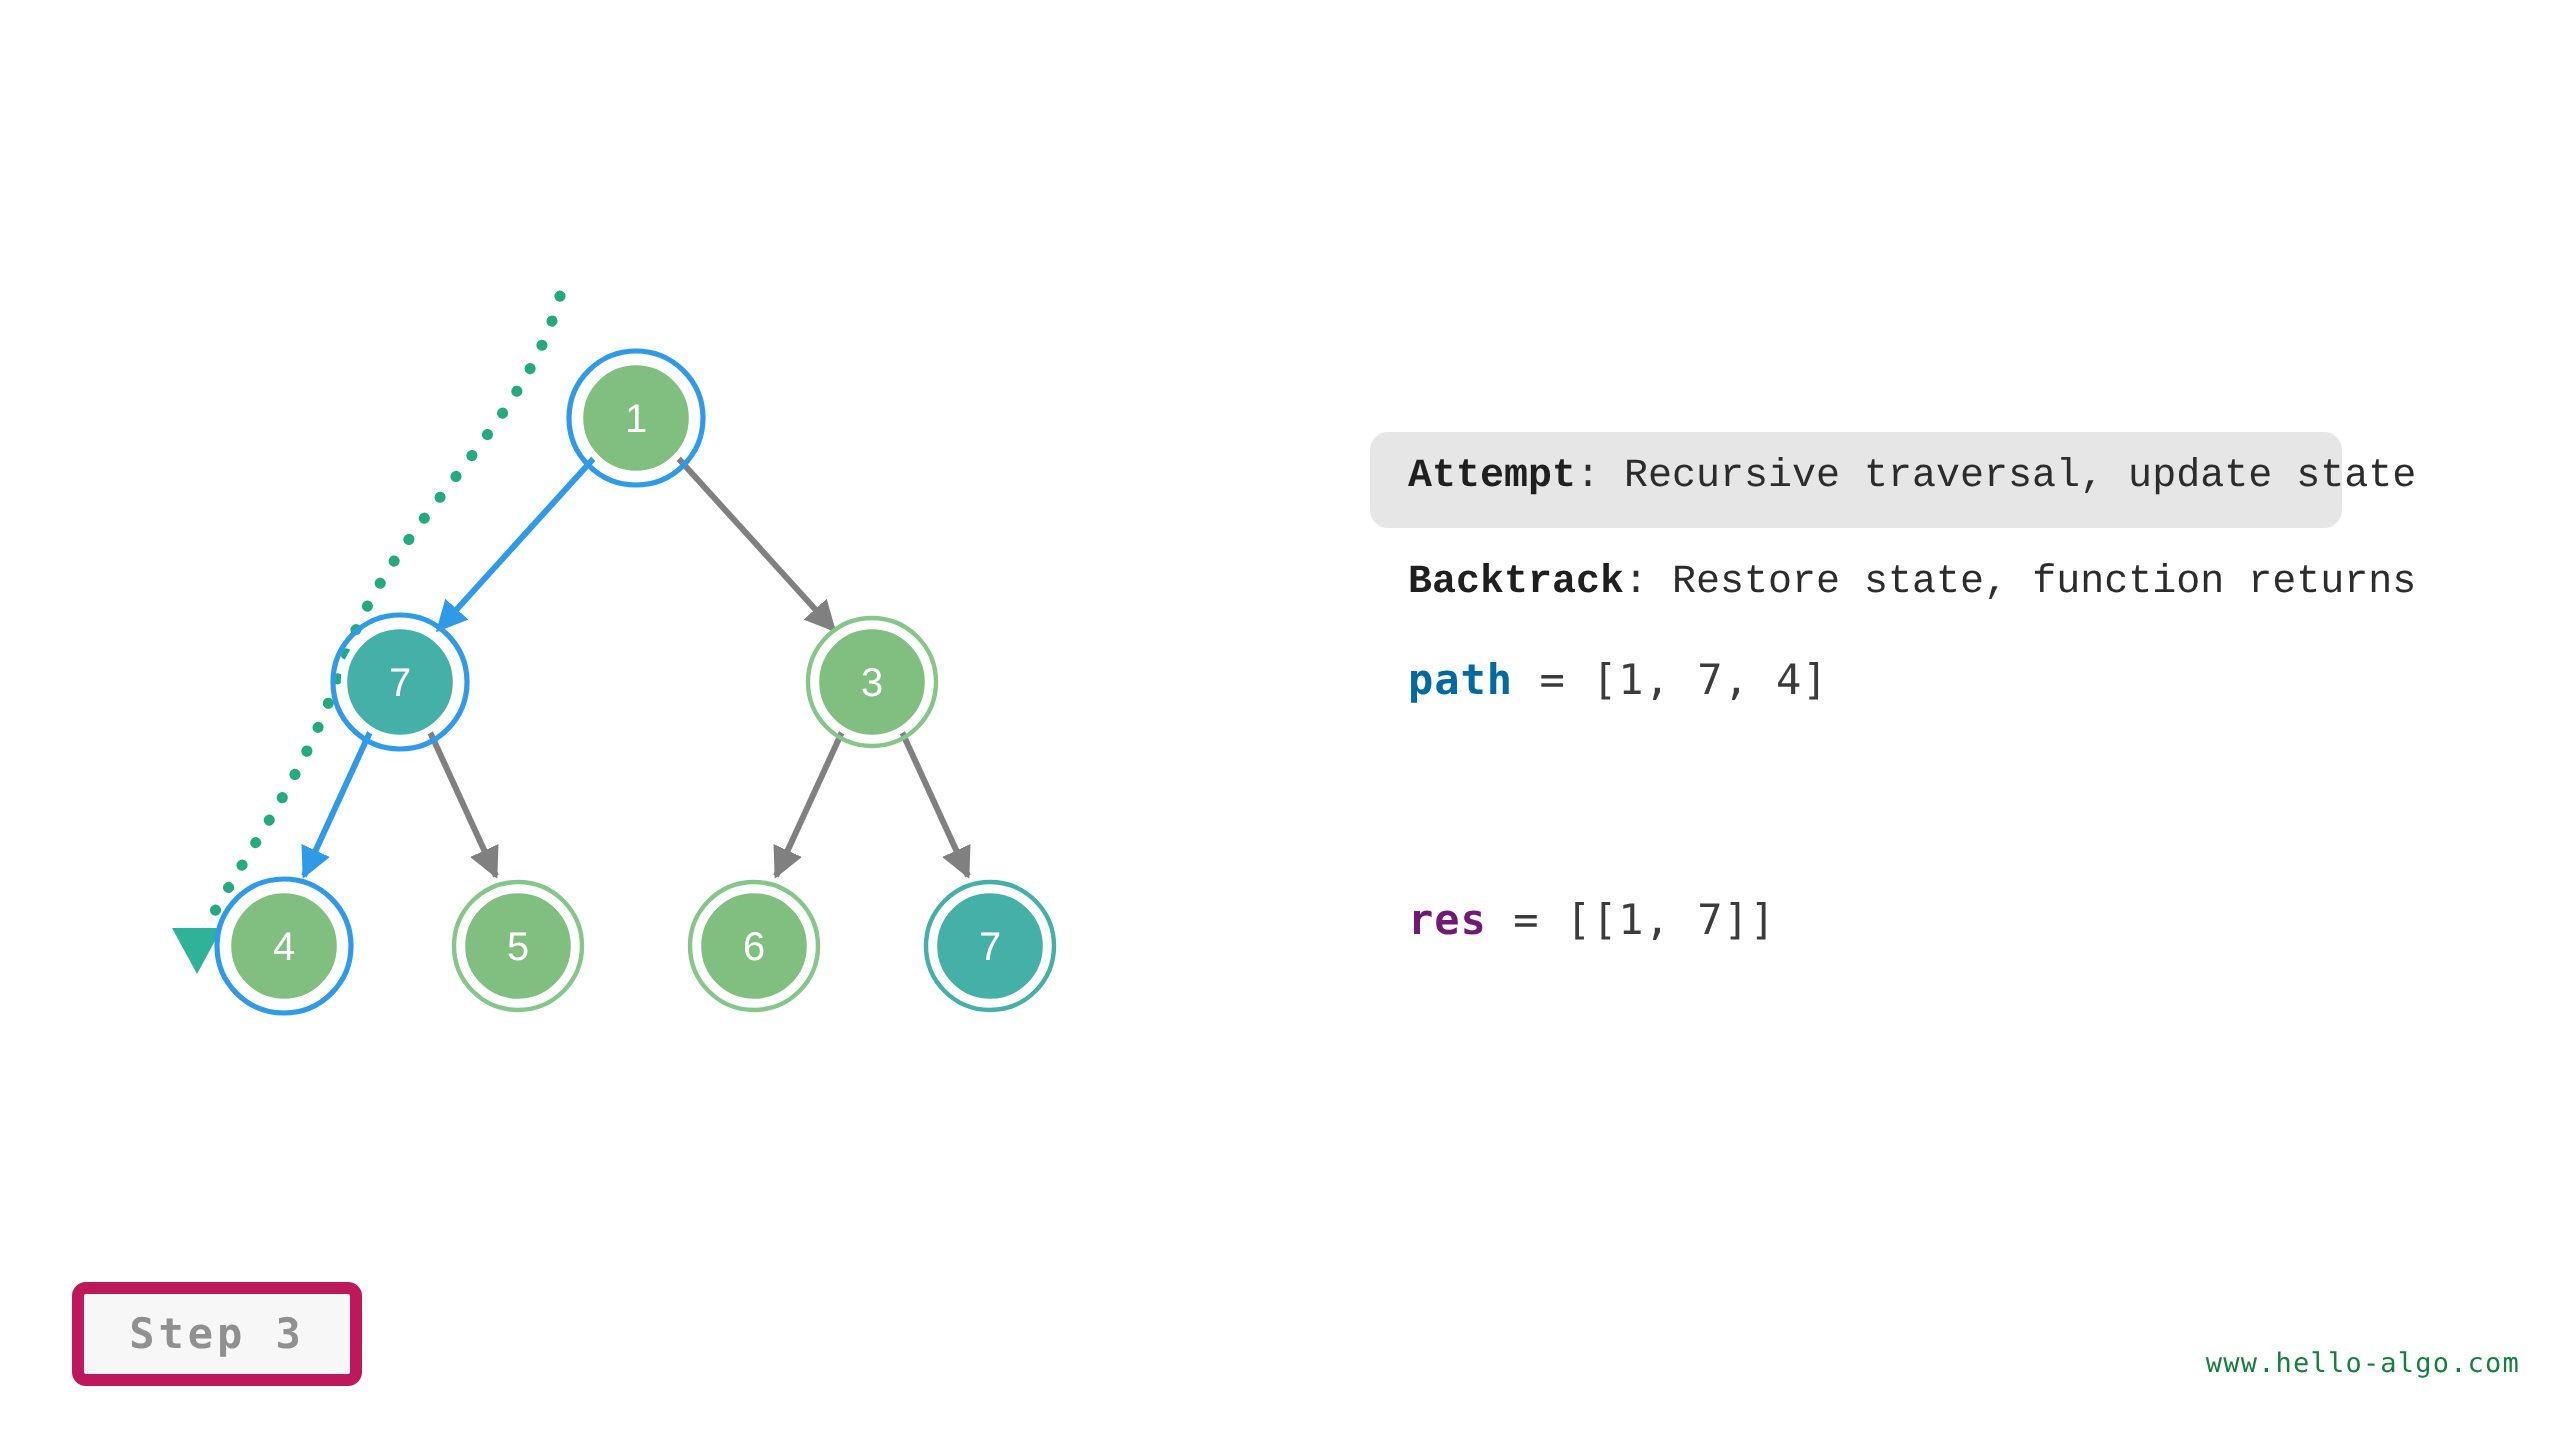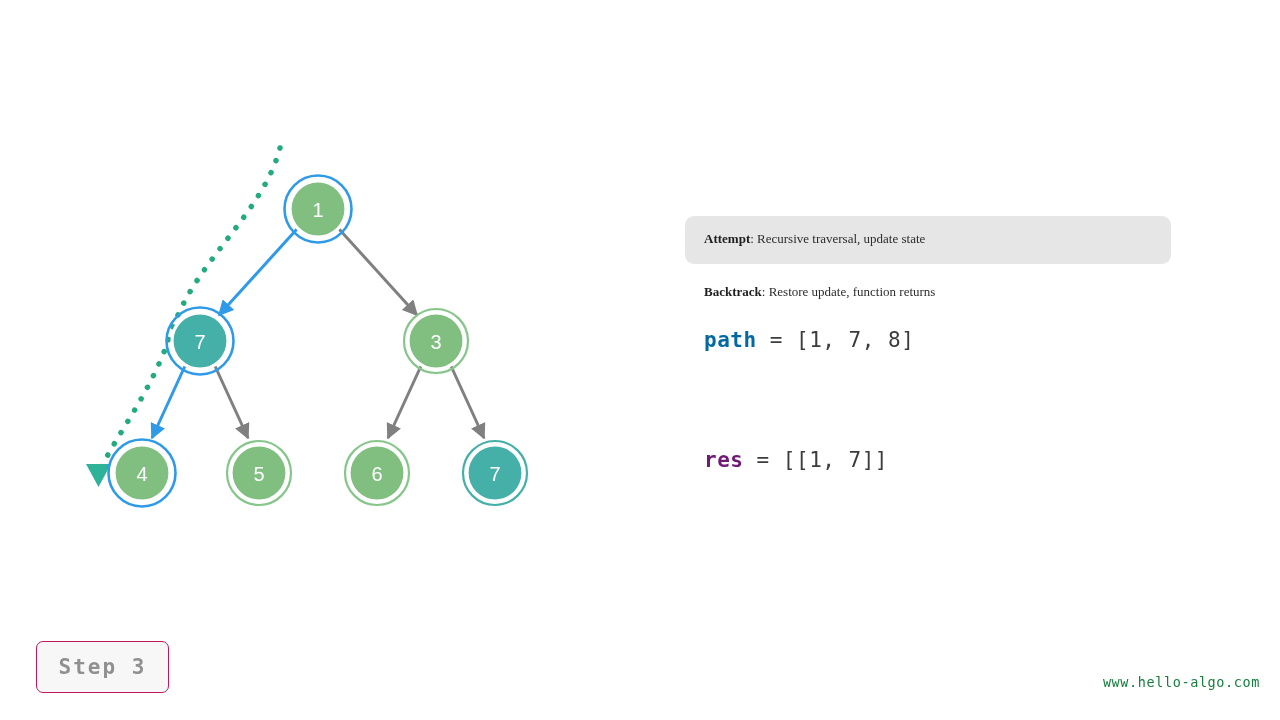--- a/index.html
+++ b/index.html
@@ -44,22 +44,22 @@
 
   .attempt-box {
     background: #e6e6e6;
     border-radius: 9px;
     padding: 11px 19px 13px 19px;
     box-sizing: border-box;
     width: 486px;
     margin: 0 0 4px 0;
   }
   .line-text {
-    font-family: Liberation Serif, serif;
-    font-size: 13px;
+    font-family: Liberation Mono, monospace;
+    font-size: 20px;
     color: #2c2c2c;
     line-height: 24px;
     white-space: nowrap;
   }
   .line-text b { font-weight: bold; color: #1f1f1f; }
 
   .backtrack-row {
     padding: 12px 19px 8px 19px;
   }
 
@@ -75,25 +75,25 @@
   #res-row  { margin-top: 96px; }
 
   .var-path { color: #0369a1; font-weight: bold; }
   .var-res  { color: #701a75; font-weight: bold; }
 
   
   #step-badge {
     position: absolute;
     left: 36px;
     top: 641px;
-    width: 133px;
+    width: 145px;
     height: 52px;
     box-sizing: border-box;
     background: #f7f7f7;
-    border: 1px solid #be185d;
+    border: 6px solid #be185d;
     border-radius: 7px;
     display: flex;
     align-items: center;
     justify-content: center;
     font-family: "DejaVu Sans Mono", monospace;
     font-size: 21px;
     font-weight: bold;
     letter-spacing: 2px;
     color: #909090;
   }
@@ -181,23 +181,23 @@
   </g>
 </svg>
 
 <div id="info-panel">
 
   <div class="attempt-box">
     <div class="line-text"><b>Attempt</b><span>: Recursive traversal, update state</span></div>
   </div>
 
   <div class="backtrack-row">
-    <div class="line-text"><b>Backtrack</b><span>: Restore update, function returns</span></div>
+    <div class="line-text"><b>Backtrack</b><span>: Restore state, function returns</span></div>
   </div>
 
-  <div id="path-row" class="code-row"><span class="var-path">path</span><span> = [1, 7, 8]</span></div>
+  <div id="path-row" class="code-row"><span class="var-path">path</span><span> = [1, 7, 4]</span></div>
 
   <div id="res-row" class="code-row"><span class="var-res">res</span><span> = [[1, 7]]</span></div>
 </div>
 
 <div id="step-badge">Step 3</div>
 
 <div id="watermark">www.hello-algo.com</div>
 
 </body></html>

